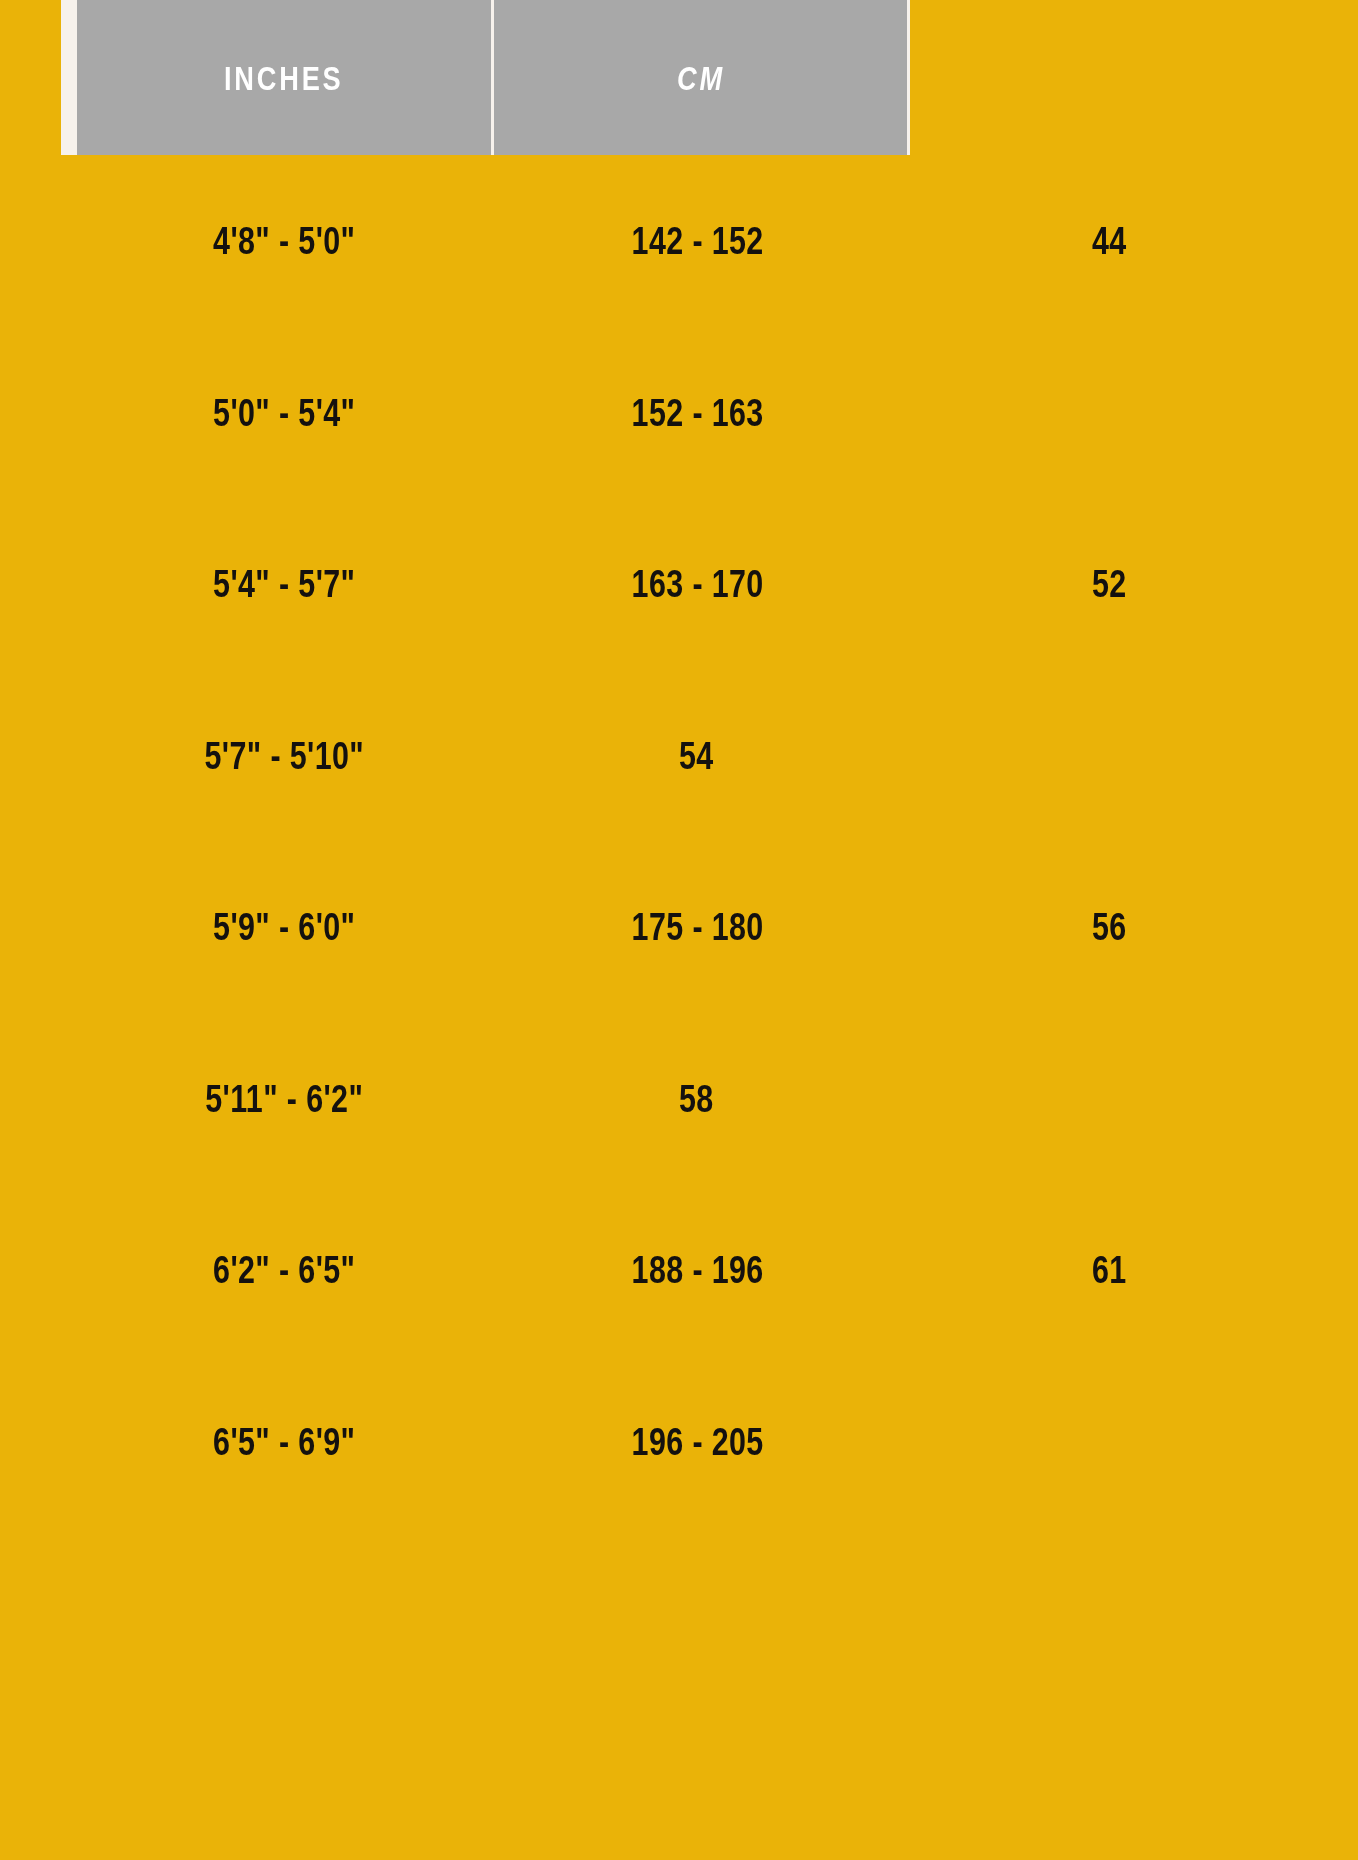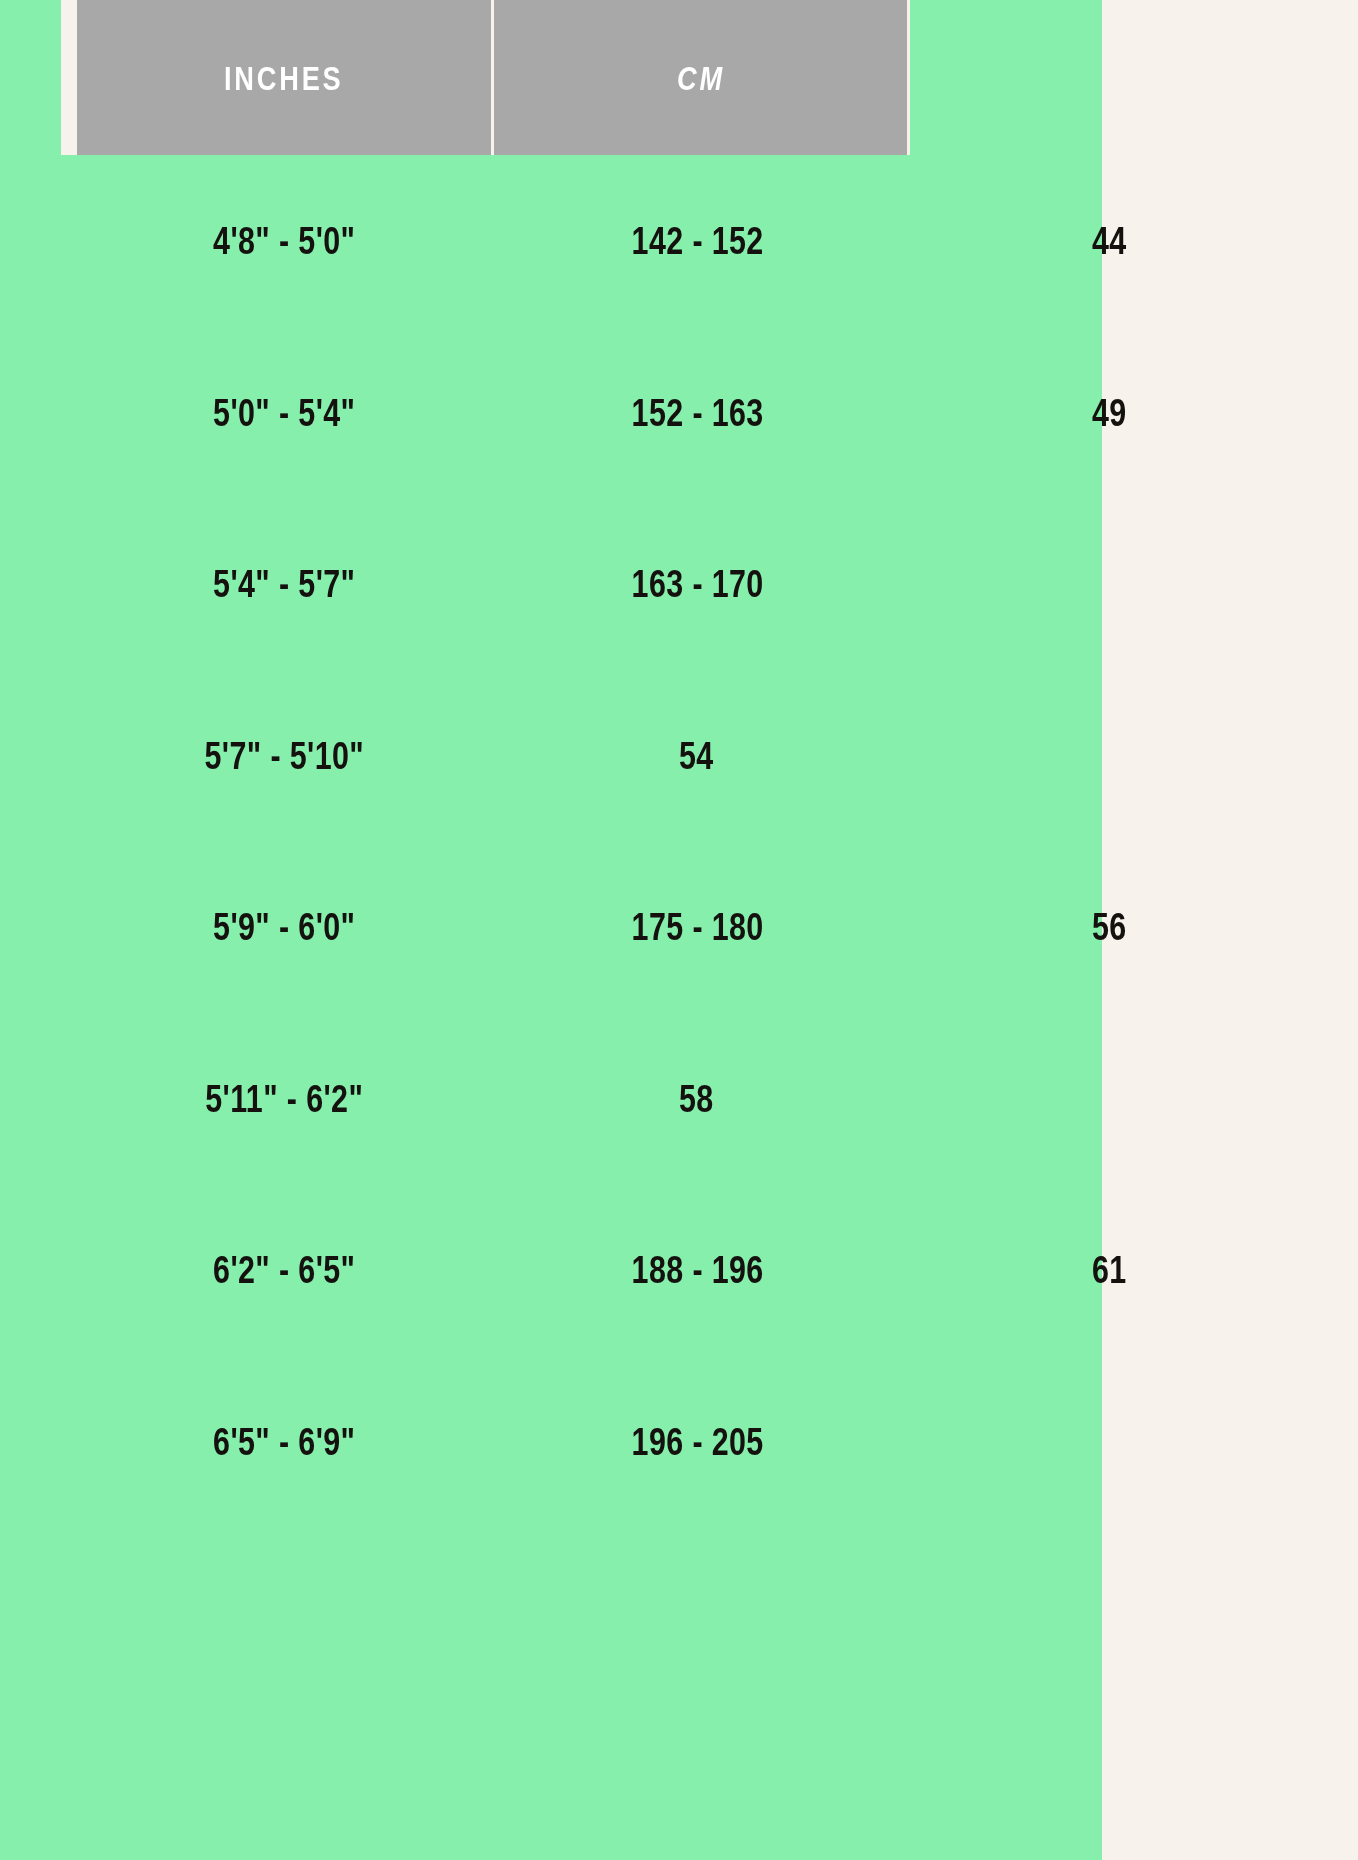--- a/index.html
+++ b/index.html
@@ -10,23 +10,23 @@
   body {
     width: 1358px;
     height: 1860px;
     background: #f7f2ec;
     font-family: "Liberation Sans", sans-serif;
     overflow: hidden;
   }
 
   #chart-root {
     position: relative;
-    width: 1102px;
+    width: 1358px;
     height: 1860px;
-    background: #86efac;
+    background: #eab308;
   }
 
   
   .header-band {
     position: absolute;
     left: 61px;
     top: 0px;
     width: 1254px;
     height: 155px;
     display: flex;
@@ -141,31 +141,31 @@
       </div>
     </div>
 
     <div class="table-row">
       <div class="cell col-inches">
         <span class="cell-text">5'0" - 5'4"</span>
       </div>
       <div class="cell col-cm">
         <span class="cell-text">152 - 163</span>
       </div>
-      <div class="cell col-size">
-        <span class="cell-text">49</span>
-      </div>
     </div>
 
     <div class="table-row">
       <div class="cell col-inches">
         <span class="cell-text">5'4" - 5'7"</span>
       </div>
       <div class="cell col-cm">
         <span class="cell-text">163 - 170</span>
+      </div>
+      <div class="cell col-size">
+        <span class="cell-text">52</span>
       </div>
     </div>
 
     <div class="table-row">
       <div class="cell col-inches">
         <span class="cell-text">5'7" - 5'10"</span>
       </div>
       <div class="cell col-size">
         <span class="cell-text">54</span>
       </div>

